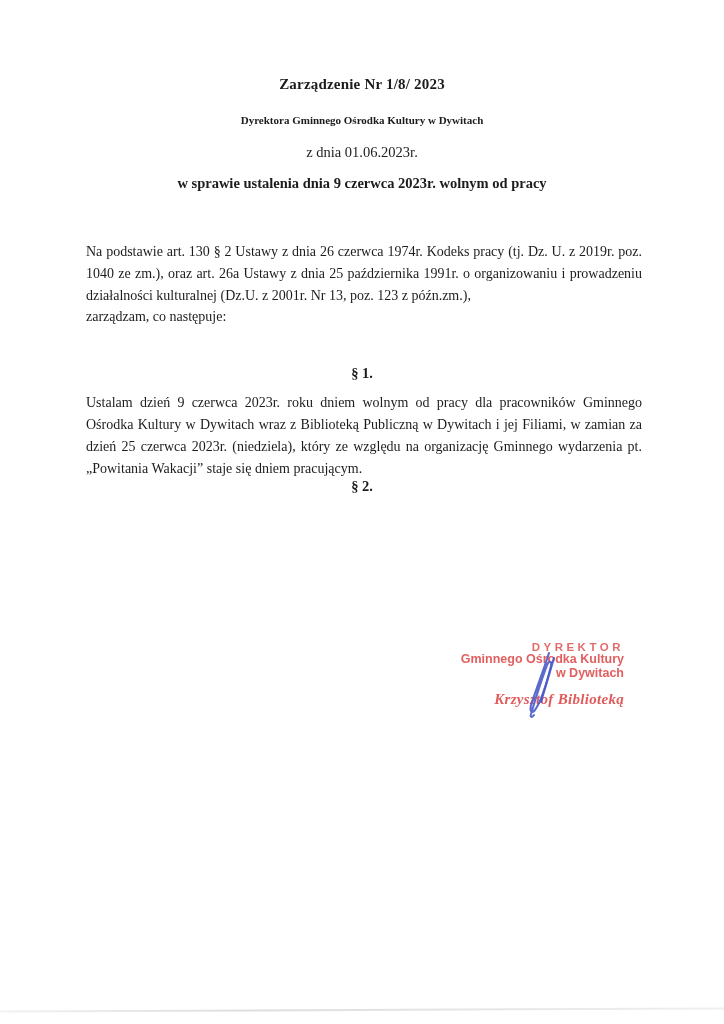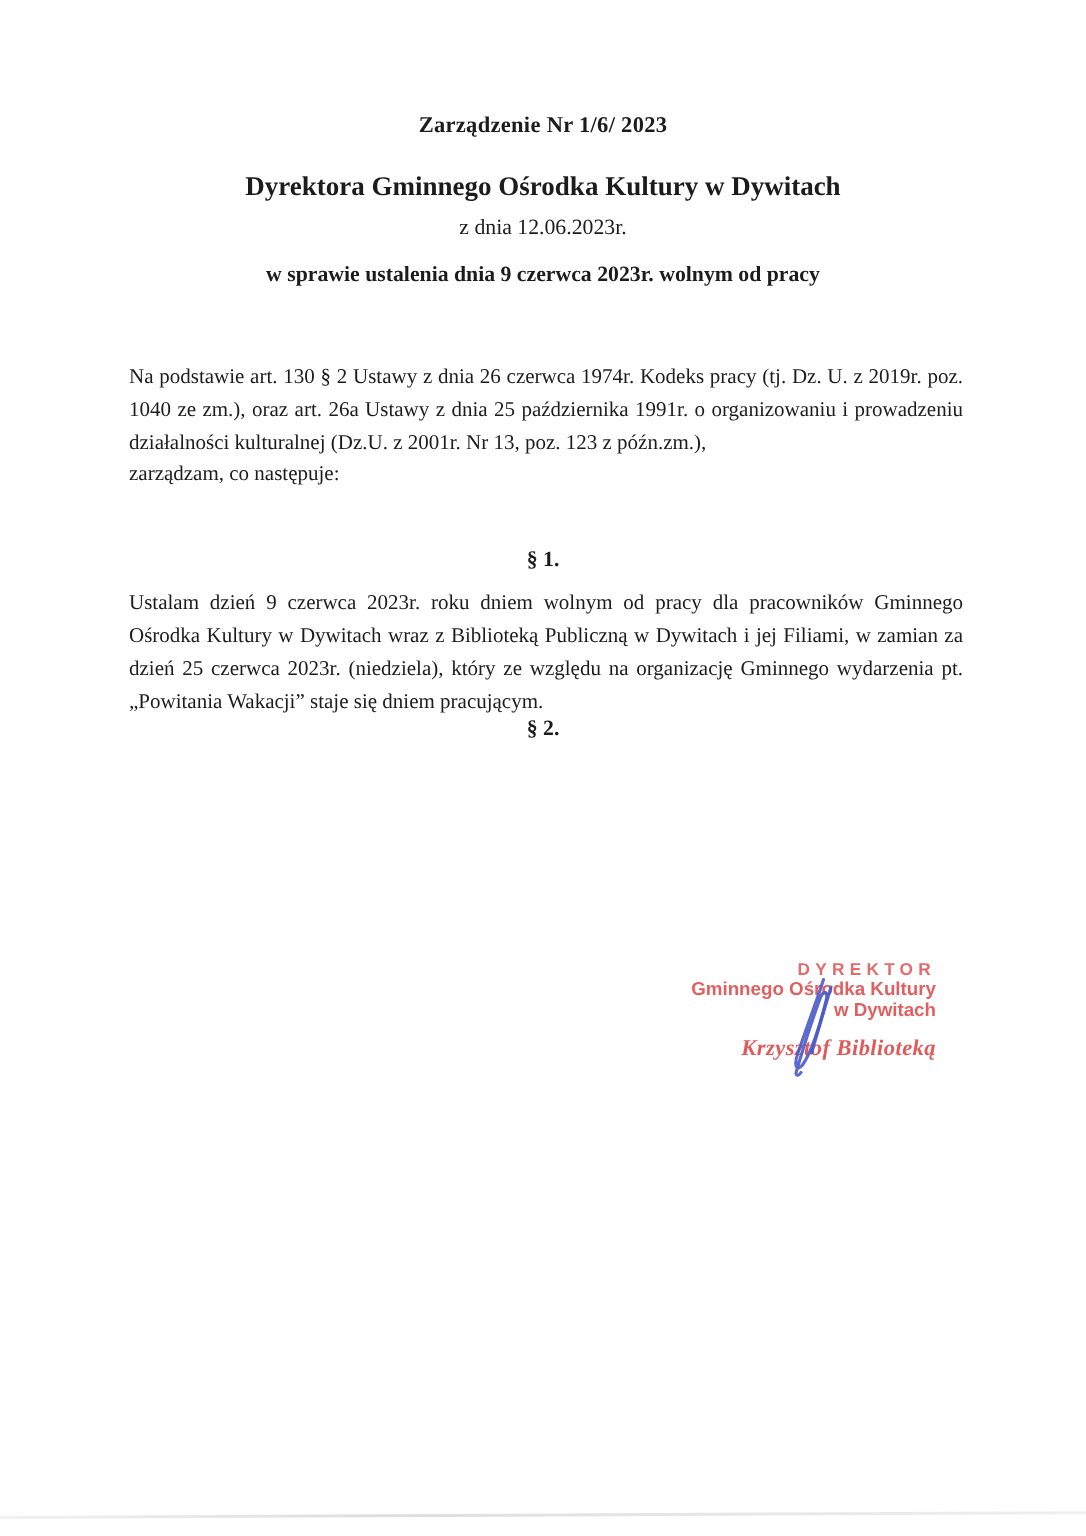--- a/index.html
+++ b/index.html
@@ -22,21 +22,21 @@
   .doc-title {
     left: 0; right: 0; top: 76px;
     text-align: center;
     font-size: 15px;
     font-weight: bold;
     letter-spacing: 0.2px;
   }
   .doc-issuer {
     left: 0; right: 0; top: 114px;
     text-align: center;
-    font-size: 18px;
+    font-size: 11px;
     font-weight: bold;
   }
   .doc-date {
     left: 0; right: 0; top: 144px;
     text-align: center;
     font-size: 14.5px;
     font-weight: normal;
   }
   .doc-subject {
     left: 0; right: 0; top: 174px;
@@ -119,25 +119,25 @@
     width: 740px; height: 2px;
     background: linear-gradient(to right, #f2f2f2, #dedede 35%, #e7e7e7 70%, #f0f0f0);
     transform: rotate(-0.25deg);
   }
 </style>
 </head>
 <body>
 
 <div class="page">
 
-  <div class="abs doc-title">Zarządzenie Nr 1/6/ 2023</div>
+  <div class="abs doc-title">Zarządzenie Nr 1/8/ 2023</div>
 
   <div class="abs doc-issuer">Dyrektora Gminnego Ośrodka Kultury w Dywitach</div>
 
-  <div class="abs doc-date">z dnia 12.06.2023r.</div>
+  <div class="abs doc-date">z dnia 01.06.2023r.</div>
 
   <div class="abs doc-subject">
     <div>w sprawie ustalenia dnia 9 czerwca 2023r. wolnym od pracy</div>
   </div>
 
   <div class="abs body-par legal-basis">Na podstawie art. 130 § 2 Ustawy z dnia 26 czerwca 1974r. Kodeks pracy (tj. Dz. U. z 2019r. poz. 1040 ze zm.), oraz art. 26a Ustawy z dnia 25 października 1991r. o organizowaniu i prowadzeniu działalności kulturalnej (Dz.U. z 2001r. Nr 13, poz. 123 z późn.zm.),</div>
 
   <div class="abs body-par ordain-clause">zarządzam, co następuje:</div>
 
   <div class="abs sec-heading sec1-heading">§ 1.</div>

